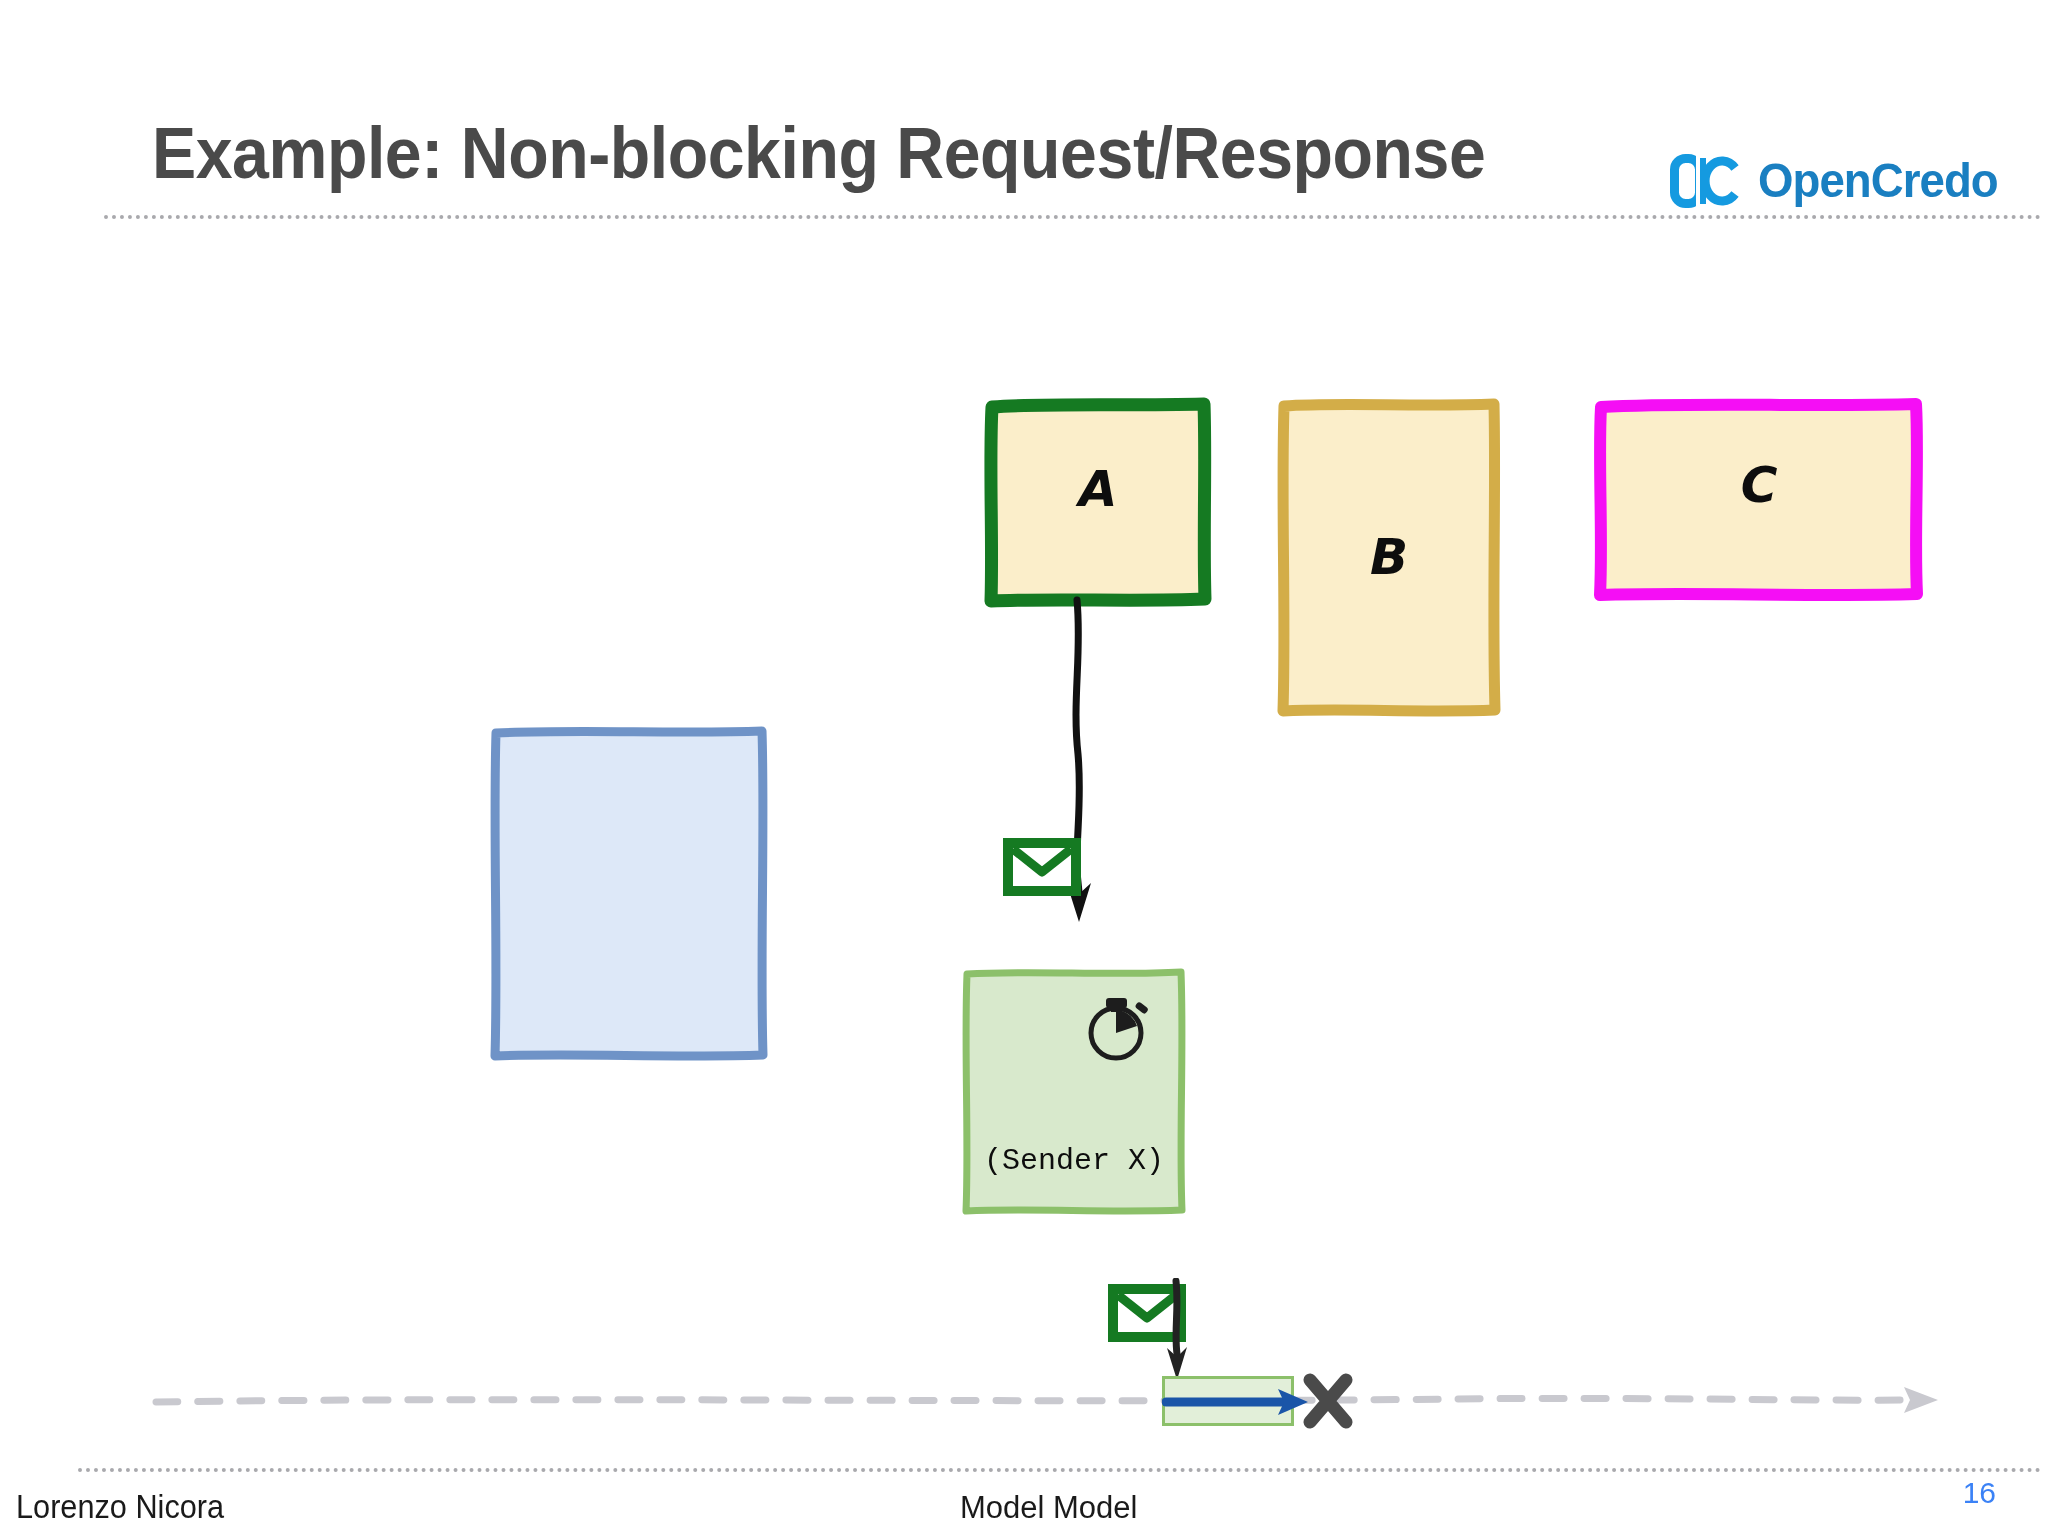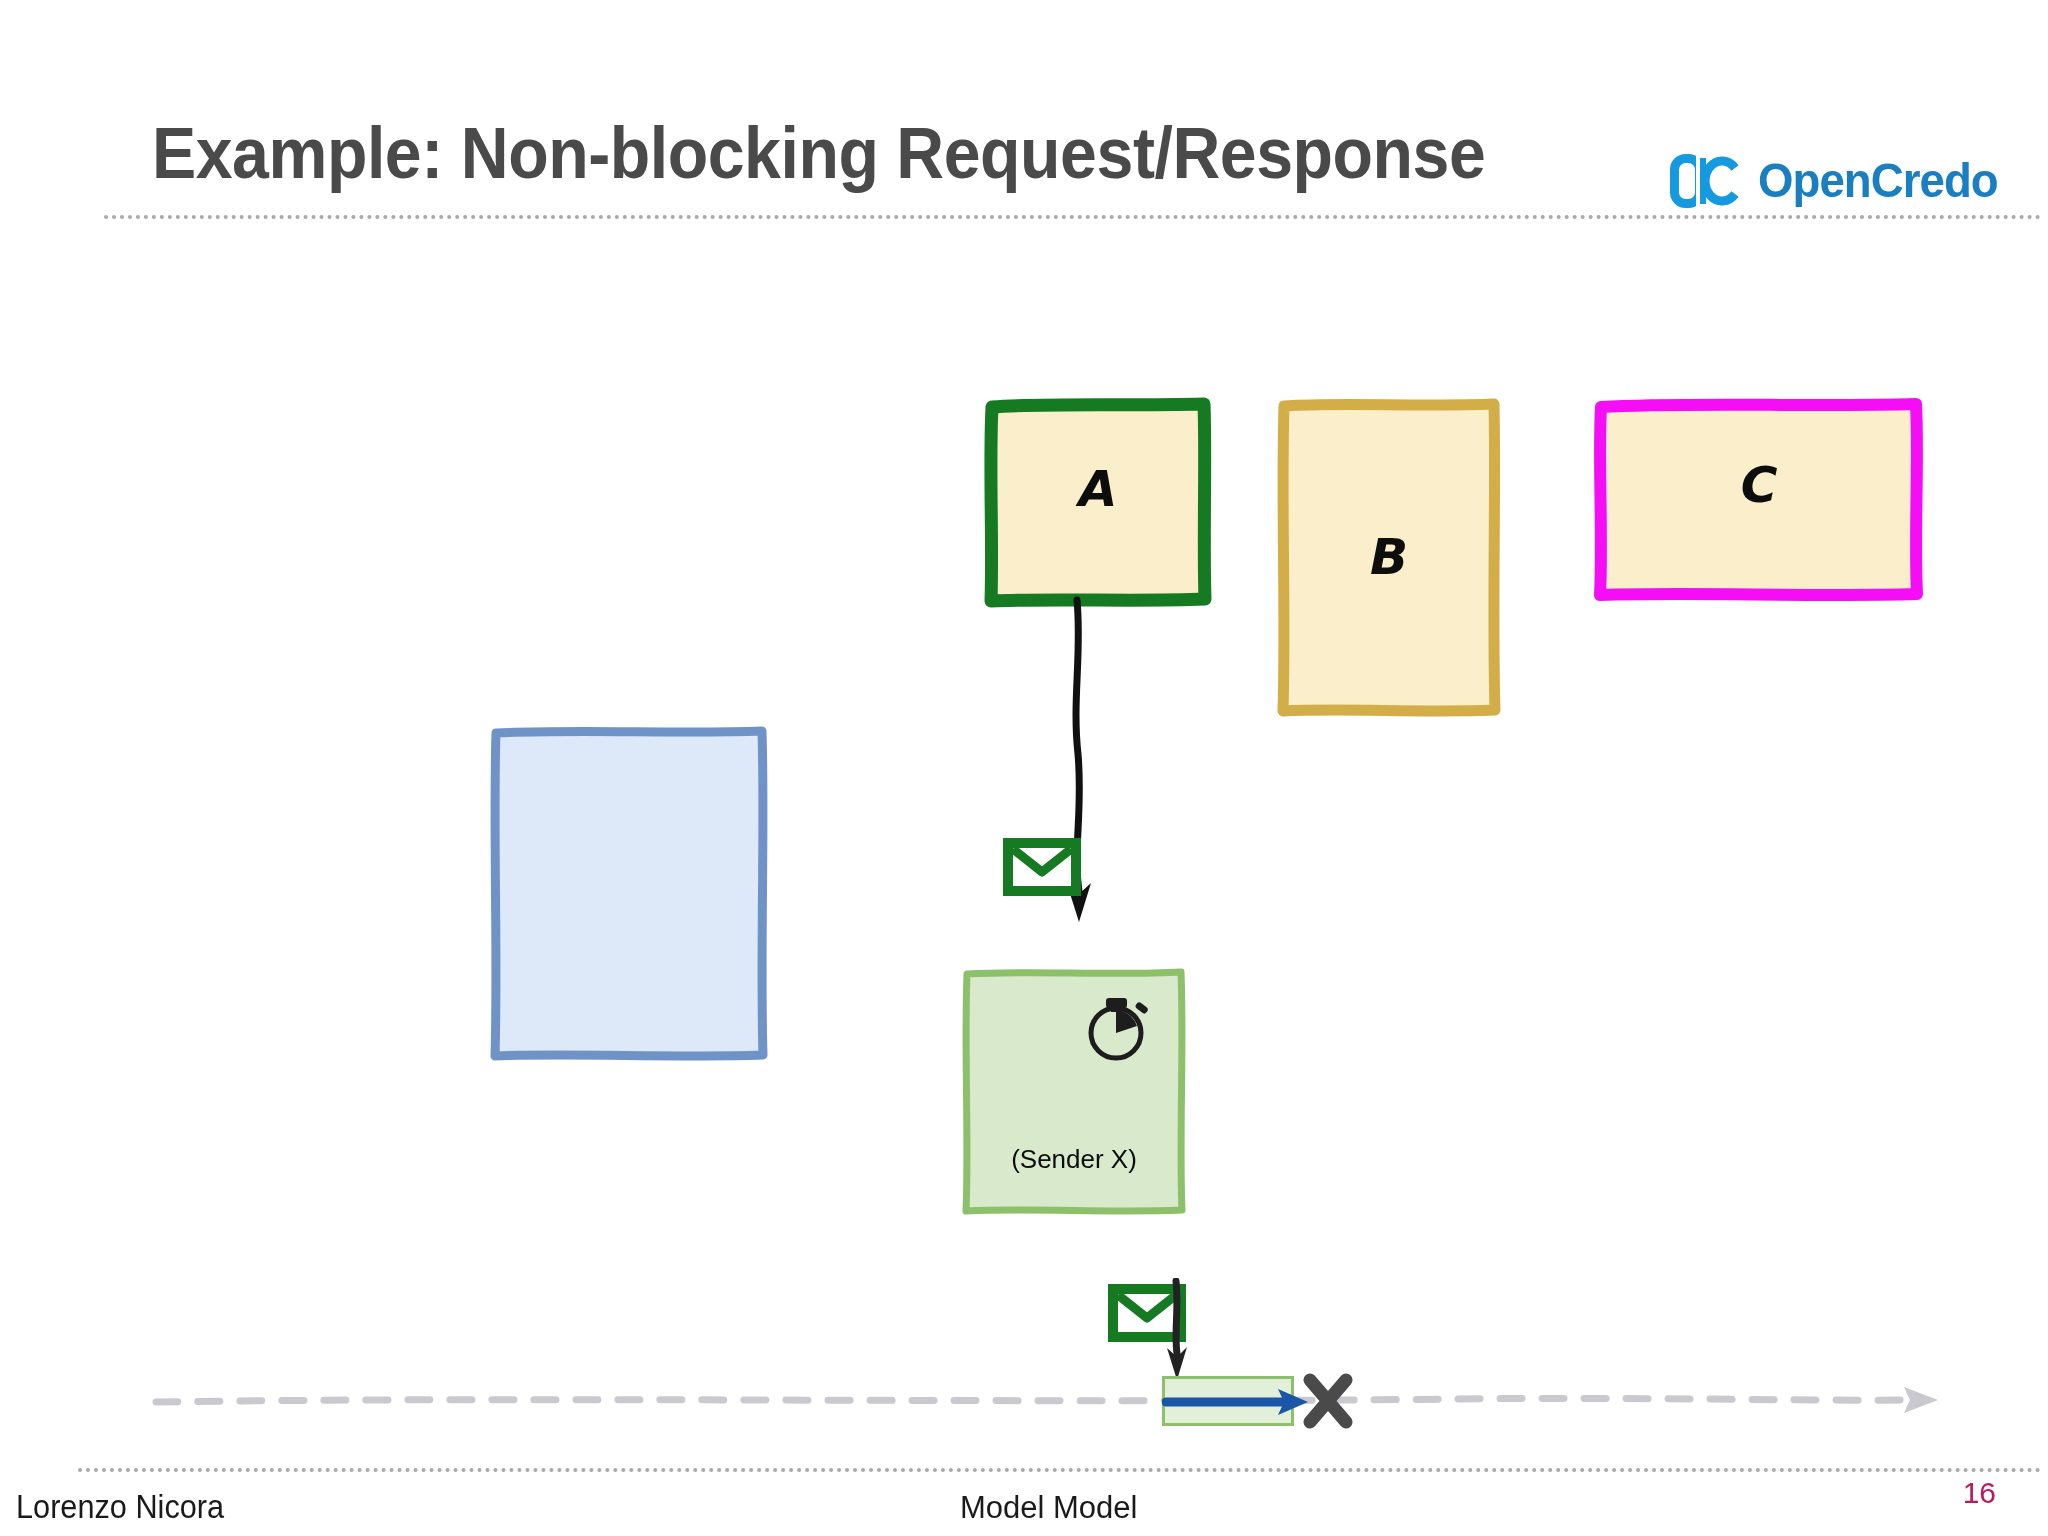--- a/index.html
+++ b/index.html
@@ -115,23 +115,23 @@
   }
 
   
   #box-blue { left: 490px; top: 726px; width: 278px; height: 334px; }
 
   
   #box-sender { left: 962px; top: 968px; width: 224px; height: 246px; }
   #label-sender {
     left: 0; top: 176px; width: 224px;
     text-align: center;
-    font-size: 26px;
+    font-size: 30px;
     font-weight: 400;
-    font-family: Liberation Sans, sans-serif;
+    font-family: Liberation Mono, monospace;
   }
   #stopwatch-icon {
     position: absolute;
     left: 116px; top: 18px;
     width: 80px; height: 80px;
   }
 
   
   .envelope {
     position: absolute;
@@ -184,21 +184,21 @@
     color: #1a1a1a;
     font-size: 33px;
     font-family: "Liberation Sans Narrow", "Liberation Sans", sans-serif;
     white-space: nowrap;
   }
   #footer-author { left: 16px; top: 1488px; transform: scaleX(0.93); transform-origin: left center; }
   #footer-topic  { left: 960px; top: 1490px; font-size: 31px; }
   #footer-page {
     position: absolute;
     right: 52px; top: 1476px;
-    color: #be185d;
+    color: #3b82f6;
     font-size: 30px;
     font-family: "Liberation Sans", sans-serif;
   }
 </style>
 </head>
 <body>
 
 <div id="slide">
 
   <div id="slide-title">Example: Non-blocking Request/Response</div>

